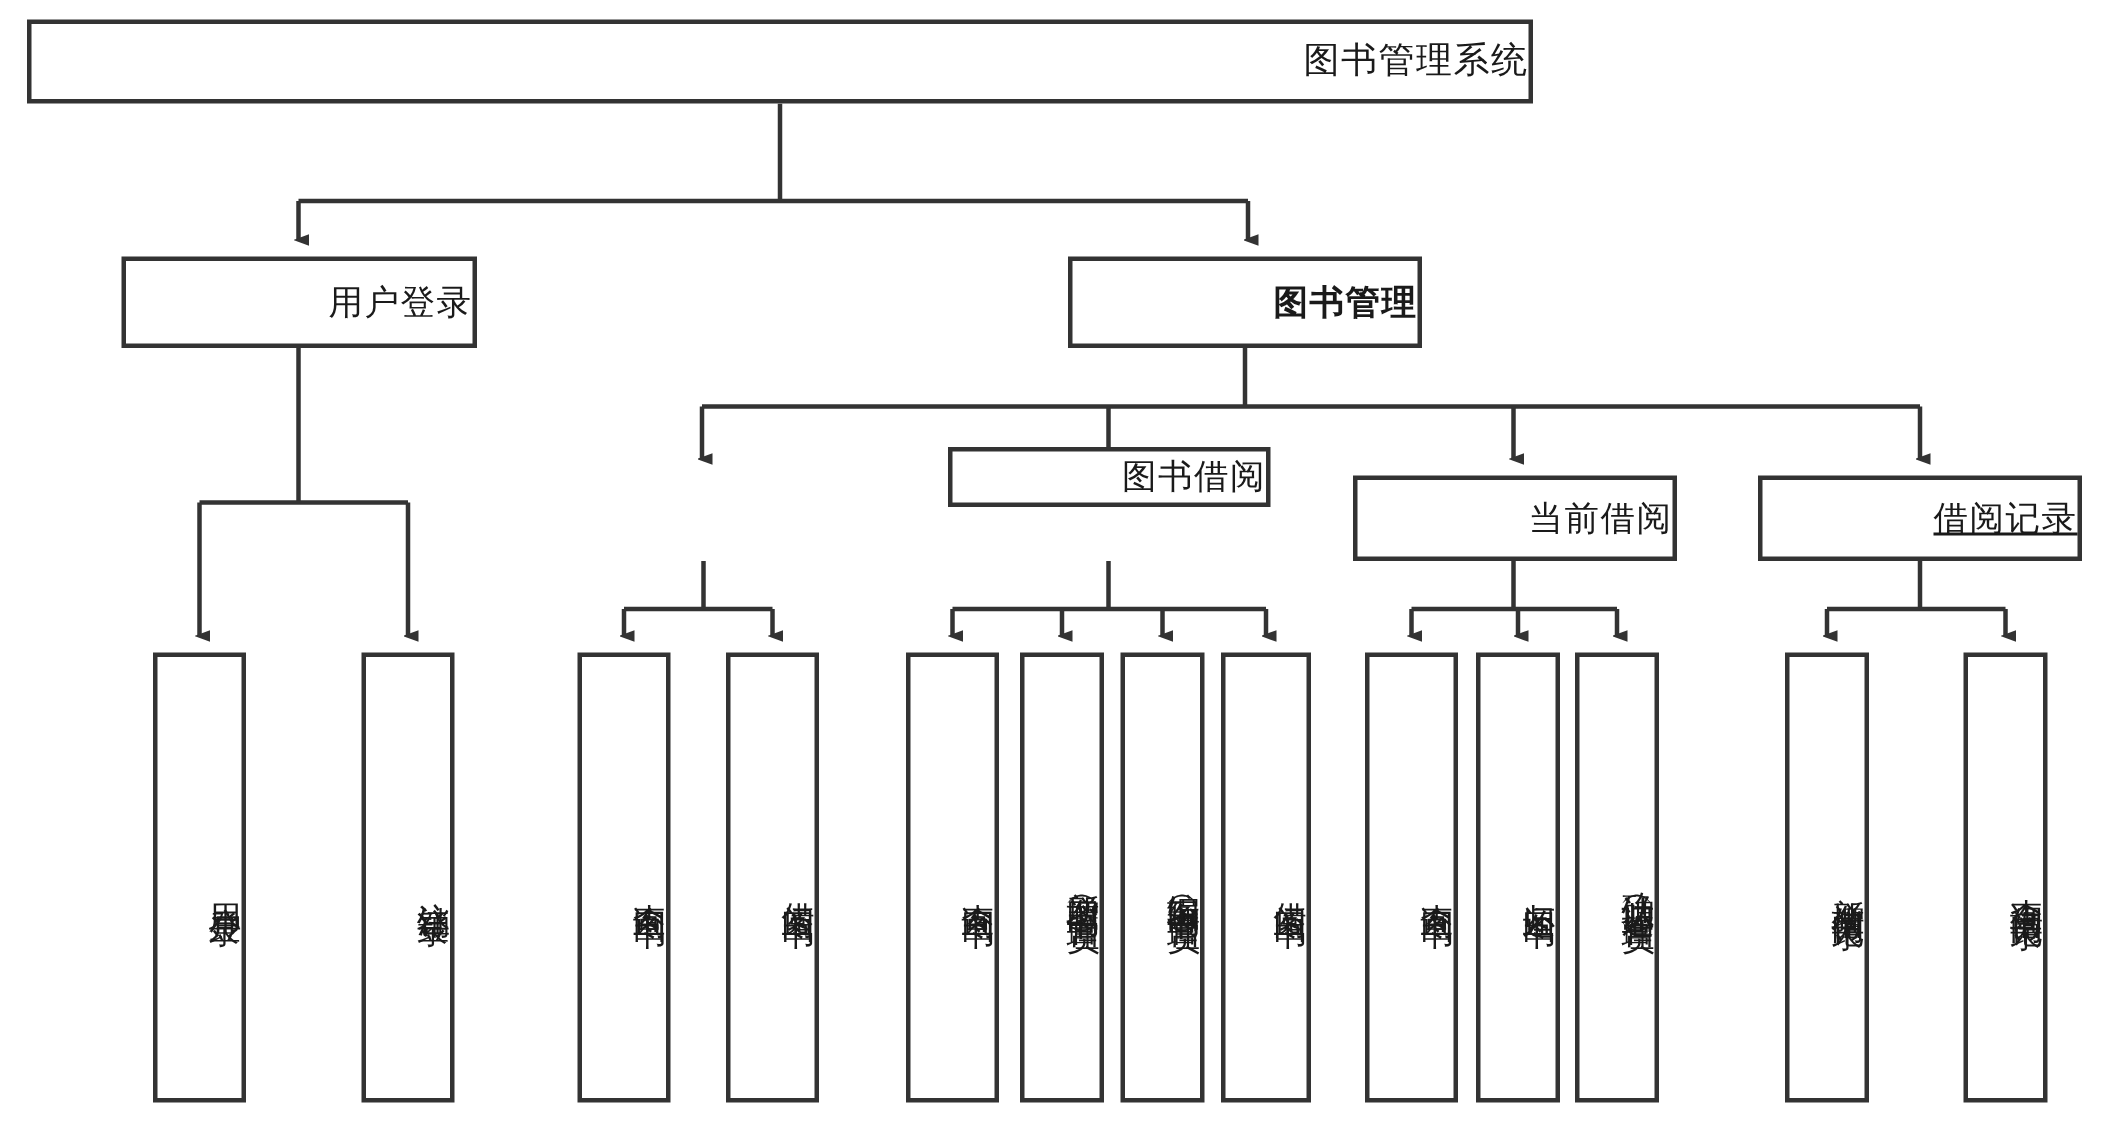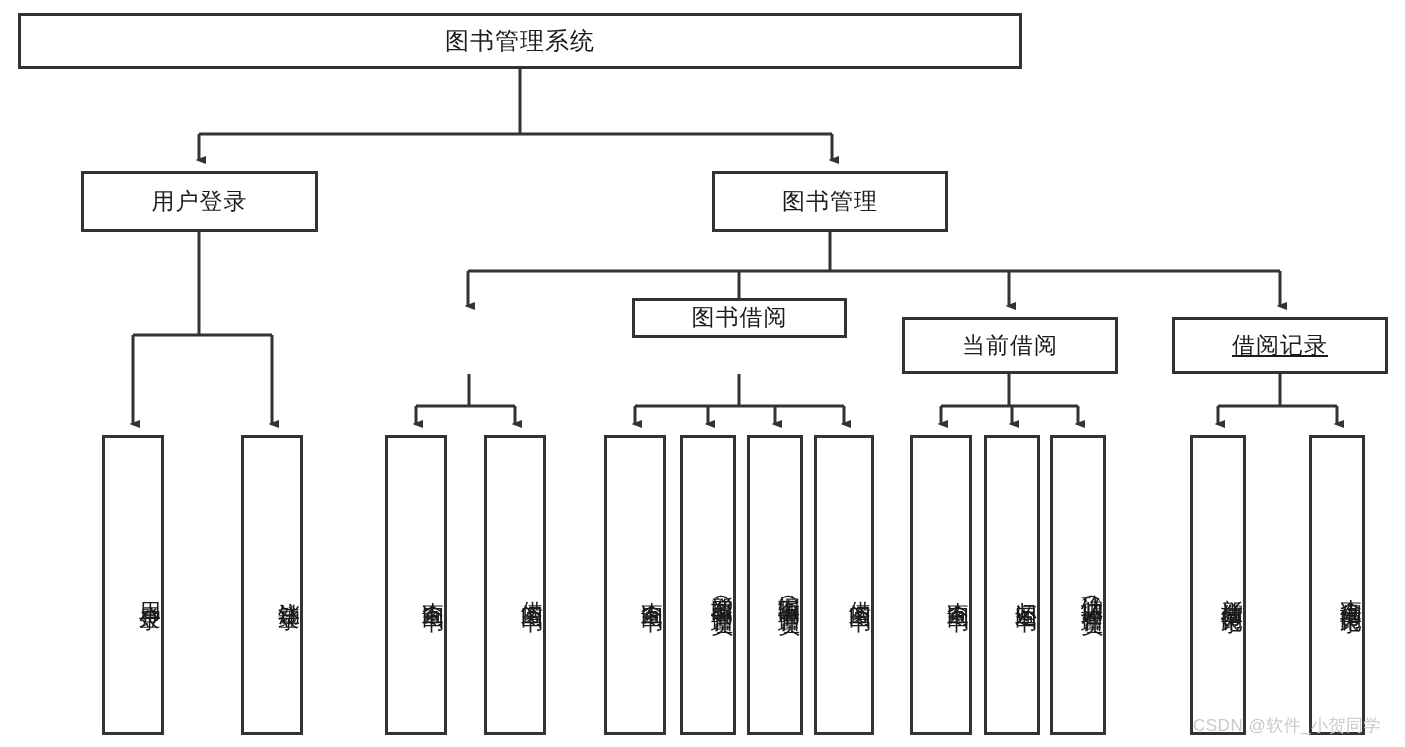--- a/index.html
+++ b/index.html
@@ -24,21 +24,21 @@
     width: 1405px;
     height: 747px;
   }
   .node {
     position: absolute;
     box-sizing: border-box;
     border: 3px solid #333333;
     background: #ffffff;
     display: flex;
     align-items: center;
-    justify-content: center;
+    justify-content: flex-end;
     color: #1a1a1a;
   }
   .node.horiz {
     font-size: 23px;
     letter-spacing: 1px;
     line-height: 1.2;
   }
   .node.root {
     font-size: 24px;
   }
@@ -123,21 +123,21 @@
     </g>
   </svg>
 
   <div class="node horiz root" style="left:18px; top:13px; width:1004px; height:56px;">
     <span>图书管理系统</span>
   </div>
 
   <div class="node horiz" style="left:81px; top:171px; width:237px; height:61px;">
     <span>用户登录</span>
   </div>
-  <div class="node horiz" style="left:712px; top:171px; width:236px; height:61px;">
+  <div class="node horiz" style="left:712px; top:171px; width:236px; height:61px;font-weight:bold;">
     <span>图书管理</span>
   </div>
 
   <div class="node horiz" style="left:632px; top:298px; width:215px; height:40px;">
     <span>图书借阅</span>
   </div>
   <div class="node horiz" style="left:902px; top:317px; width:216px; height:57px;">
     <span>当前借阅</span>
   </div>
   <div class="node horiz" style="left:1172px; top:317px; width:216px; height:57px;text-decoration:underline;">
@@ -177,15 +177,14 @@
   <div class="node leaf" style="left:1050px; top:435px; width:56px; height:300px;">
     <span class="leaf-text">确认归还（管理员）</span>
   </div>
   <div class="node leaf" style="left:1190px; top:435px; width:56px; height:300px;">
     <span class="leaf-text">新增借阅记录</span>
   </div>
   <div class="node leaf" style="left:1309px; top:435px; width:56px; height:300px;">
     <span class="leaf-text">查询借阅记录</span>
   </div>
 
-  <div class="watermark" style="left:1193px; top:714px;">CSDN @软件_小贺同学</div>
 
 </div>
 
 </body></html>

